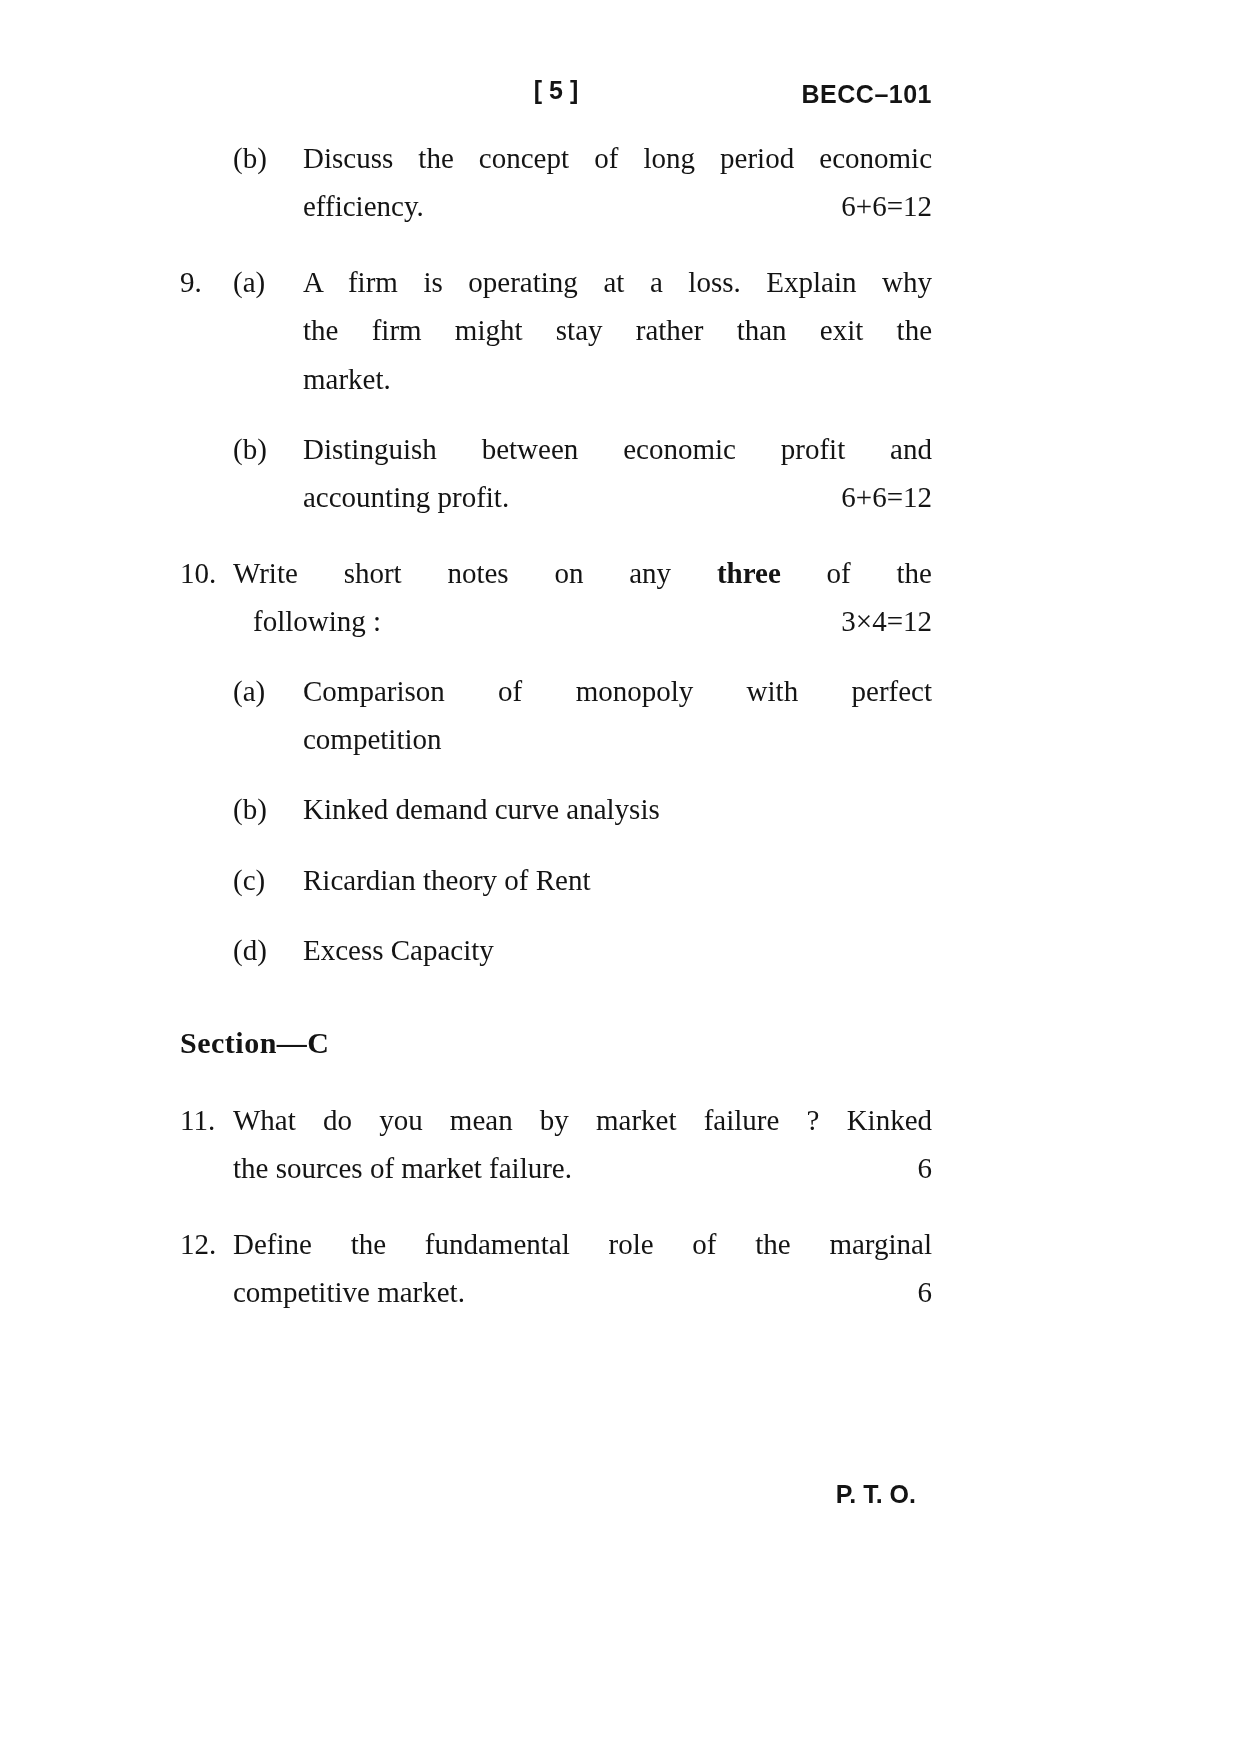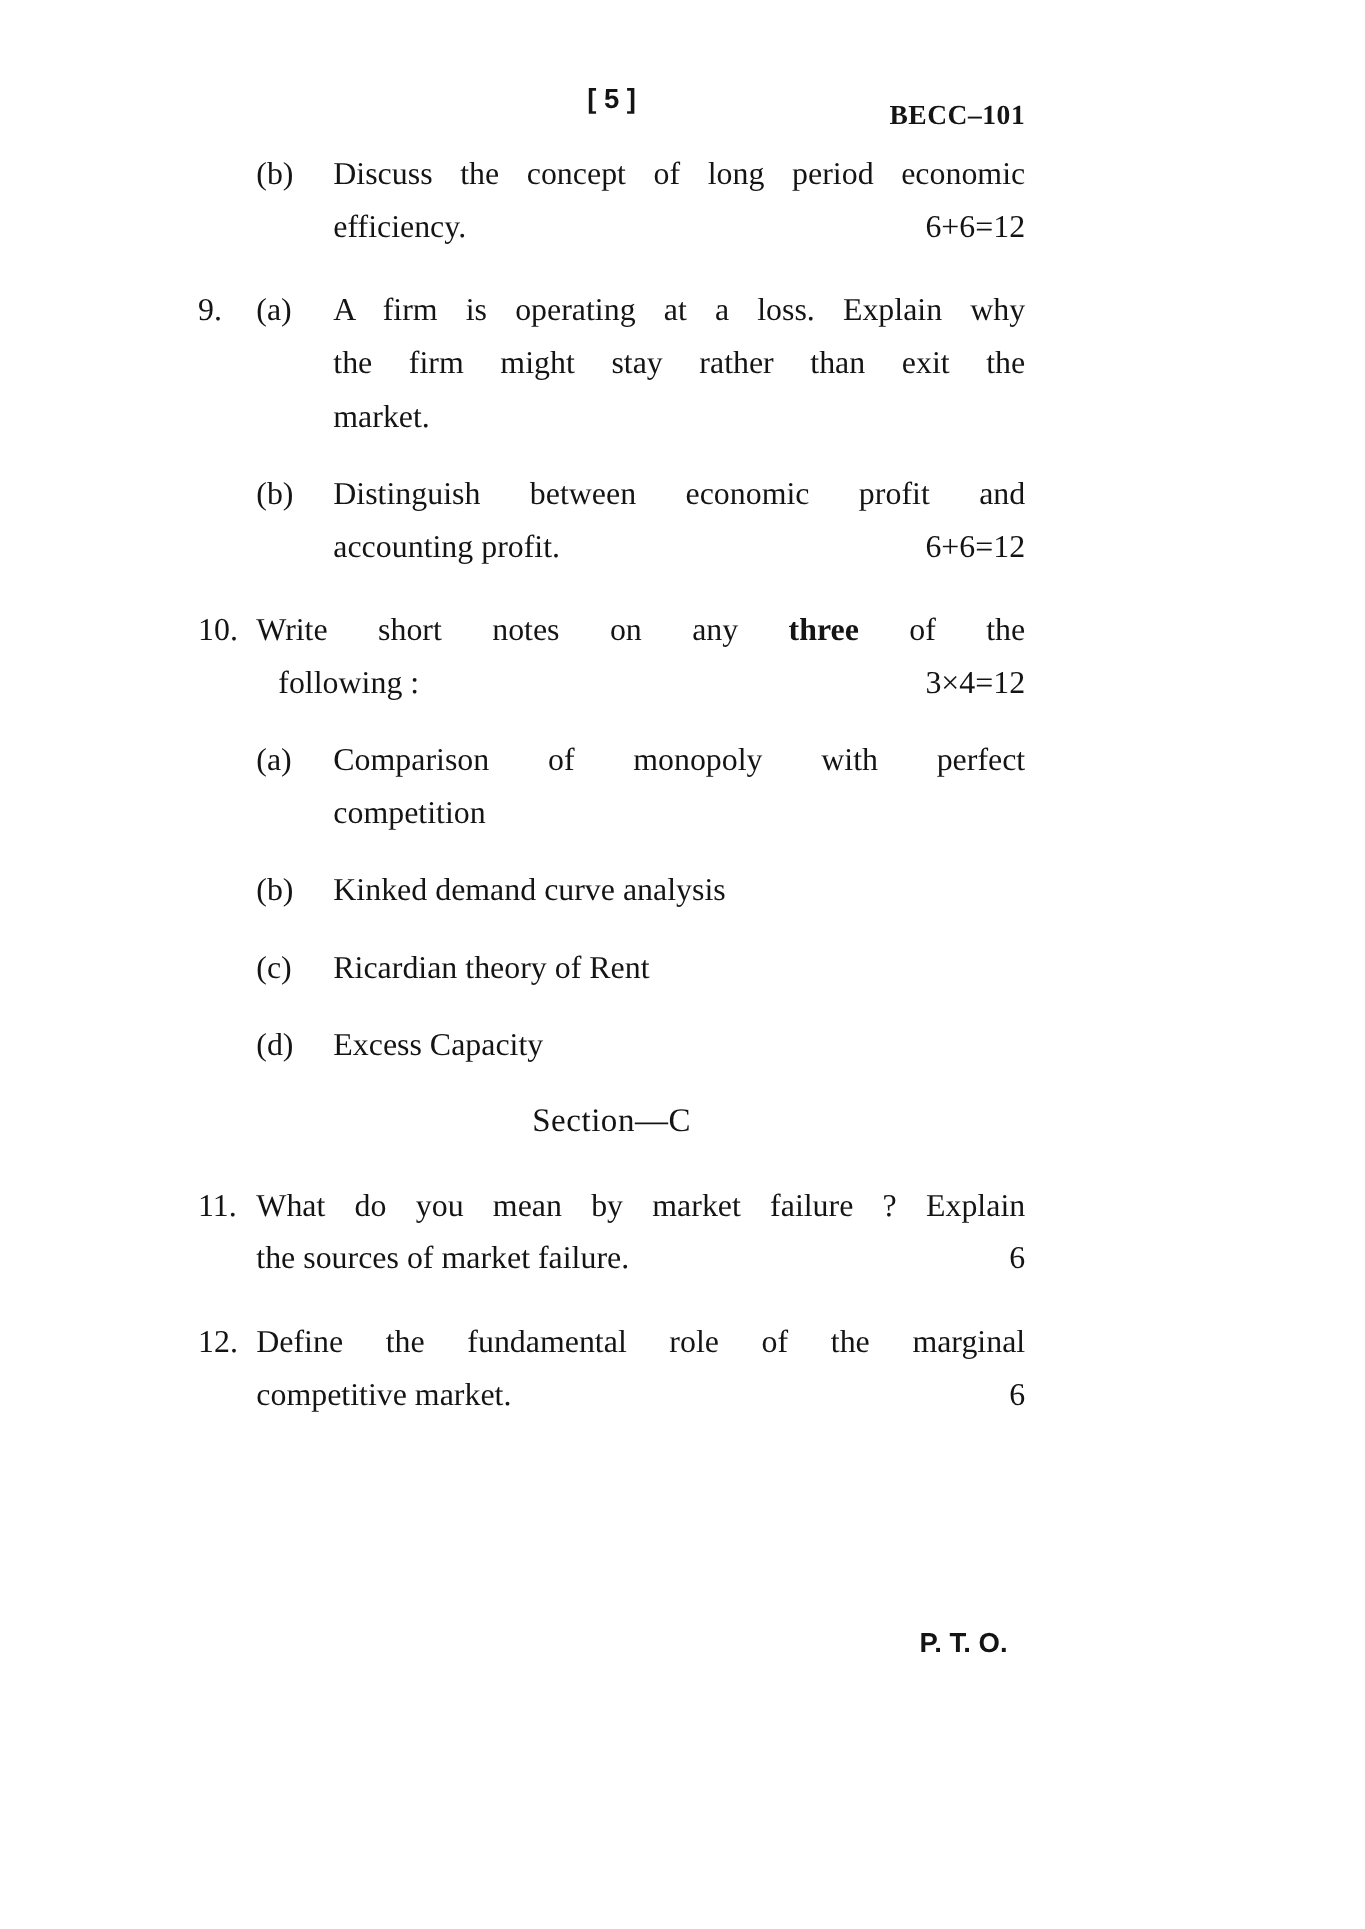--- a/index.html
+++ b/index.html
@@ -14,21 +14,21 @@
   }
   
   .header-row {
     position: absolute;
     top: 76px; left: 180px; width: 752px; height: 36px;
     font-family: "Liberation Sans", "DejaVu Sans", sans-serif;
     font-weight: 700;
     font-size: 25px;
   }
   .page-num { position: absolute; left: 0; right: 0; text-align: center; }
-  .course-code { position: absolute; right: 0; top: 16px; letter-spacing: 0.5px; font-family: Liberation Serif, serif; }
+  .course-code { position: absolute; right: 0; top: 4px; letter-spacing: 0.5px; }
 
   
   .content {
     position: absolute;
     top: 134px; left: 180px; width: 752px;
     font-size: 29px;
     line-height: 1.66;
   }
   .question { display: flex; margin-top: 28px; }
   .q-num { flex: 0 0 53px; }
@@ -43,24 +43,24 @@
   .jline { text-align: justify; text-align-last: justify; }
   .plainline { text-align: left; }
   .lastline { display: flex; justify-content: space-between; }
   .marks { white-space: nowrap; padding-left: 20px; }
 
   .stem-line2 { display: flex; justify-content: space-between; margin-left: 20px; }
   .em-word { font-weight: 700; }
   .parts-block { margin-top: 22px; }
 
   .section-heading {
-    text-align: center;
-    font-weight: 400;
+    text-align: left;
+    font-weight: 700;
     font-size: 30px;
-    margin-top: 20px;
+    margin-top: 44px;
     letter-spacing: 0.5px;
   }
 
   
   .footer {
     position: absolute;
     top: 1480px; left: 164px; width: 752px;
     text-align: right;
     font-family: "Liberation Sans", "DejaVu Sans", sans-serif;
     font-weight: 700;
@@ -159,21 +159,21 @@
         </div>
 
       </div>
     </div>
 
     <div class="section-heading">Section—C</div>
 
     <div class="question">
       <div class="q-num">11.</div>
       <div class="q-body">
-        <div class="jline">What do you mean by market failure ? Explain</div>
+        <div class="jline">What do you mean by market failure ? Kinked</div>
         <div class="lastline">
           <span>the sources of market failure.</span>
           <span class="marks">6</span>
         </div>
       </div>
     </div>
 
     <div class="question">
       <div class="q-num">12.</div>
       <div class="q-body">

